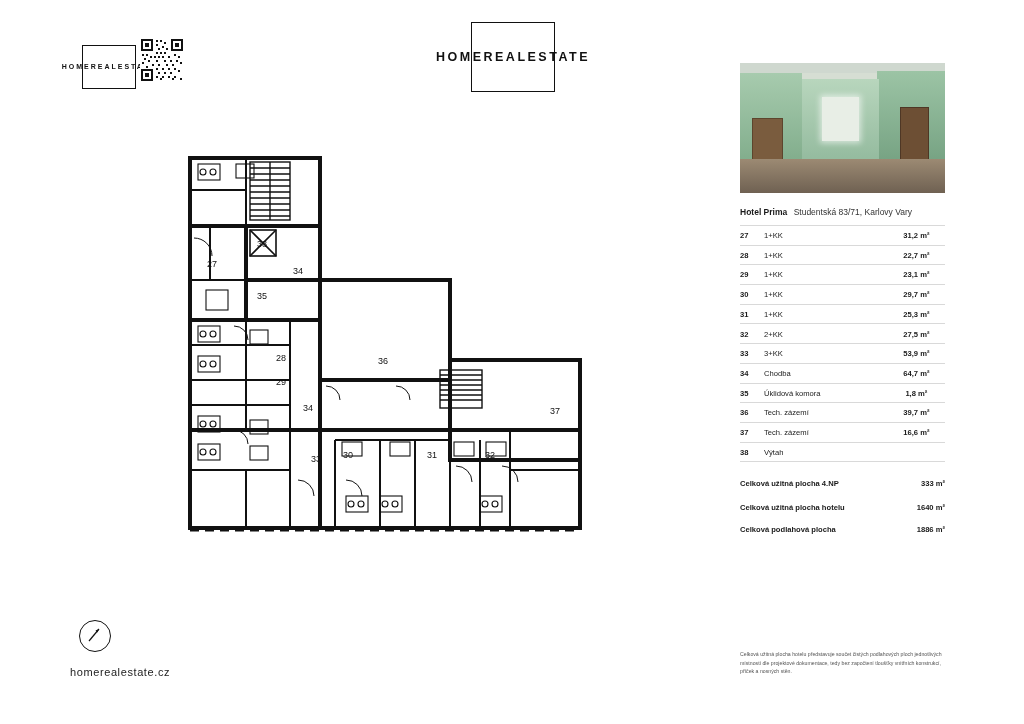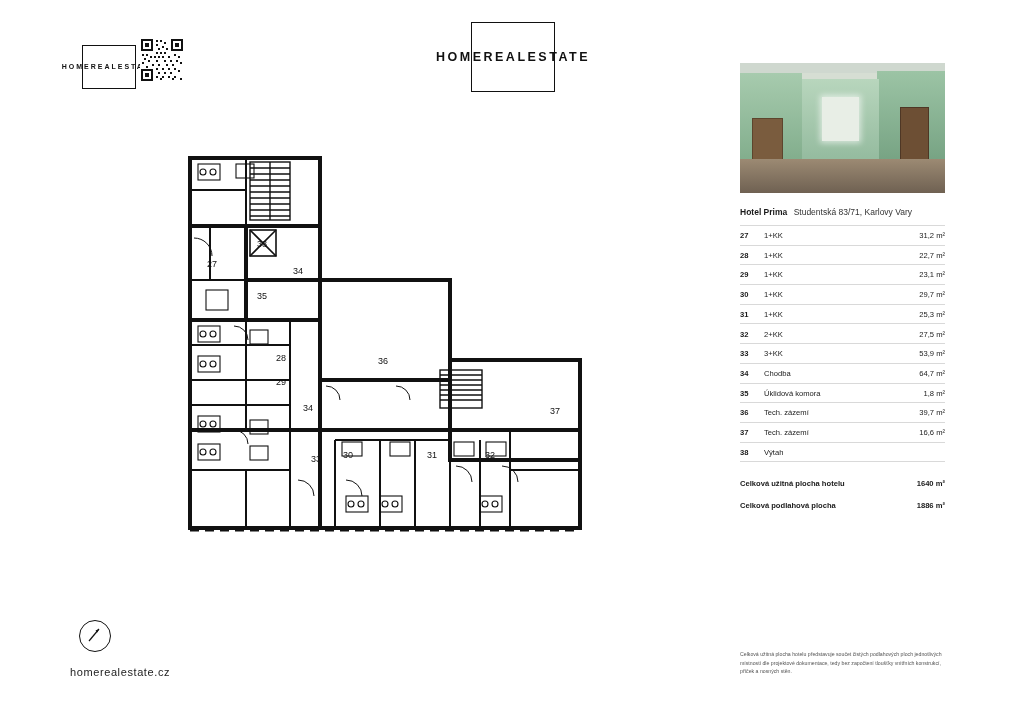--- a/index.html
+++ b/index.html
@@ -103,21 +103,21 @@
     font-size: 7.6px;
   }
   table.rooms td {
     border-bottom: 1px solid #d9d9d9;
     padding: 5.1px 0 4.6px 0;
     vertical-align: middle;
   }
   table.rooms tr:first-child td { border-top: 1px solid #d9d9d9; }
   td.num  { width: 24px; font-weight: 700; }
   td.desc { }
-  td.area { text-align: right; white-space: nowrap; }
+  td.area { text-align: center; white-space: nowrap; font-weight: bold; }
 
   .totals { margin-top: 10px; }
   .total-row {
     display: flex;
     justify-content: space-between;
     font-size: 7.6px;
     font-weight: 700;
     padding: 6.5px 0;
   }
   .total-row.gap { margin-top: 2px; }
@@ -435,20 +435,24 @@
         </tr>
         <tr>
           <td class="num">38</td>
           <td class="desc">Výtah</td>
           <td class="area"></td>
         </tr>
       </tbody>
     </table>
 
     <div class="totals">
+      <div class="total-row">
+        <span>Celková užitná plocha 4.NP</span>
+        <span>333 m²</span>
+      </div>
       <div class="total-row gap">
         <span>Celková užitná plocha hotelu</span>
         <span>1640 m²</span>
       </div>
       <div class="total-row">
         <span>Celková podlahová plocha</span>
         <span>1886 m²</span>
       </div>
     </div>
   </div>

